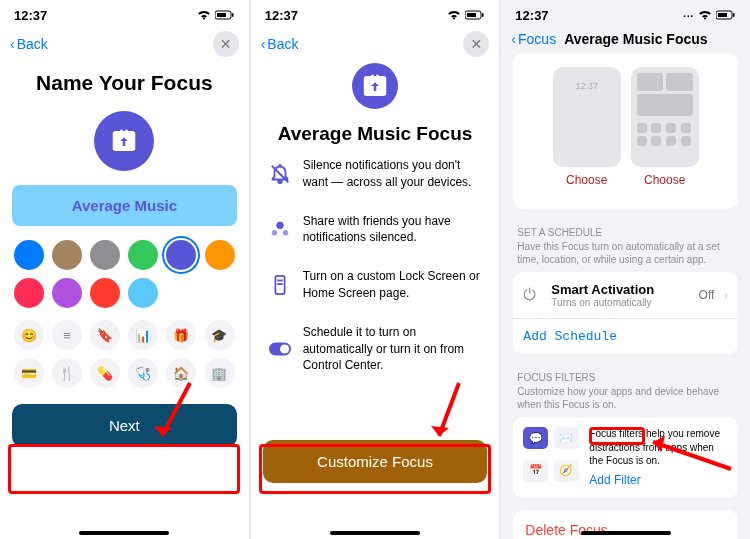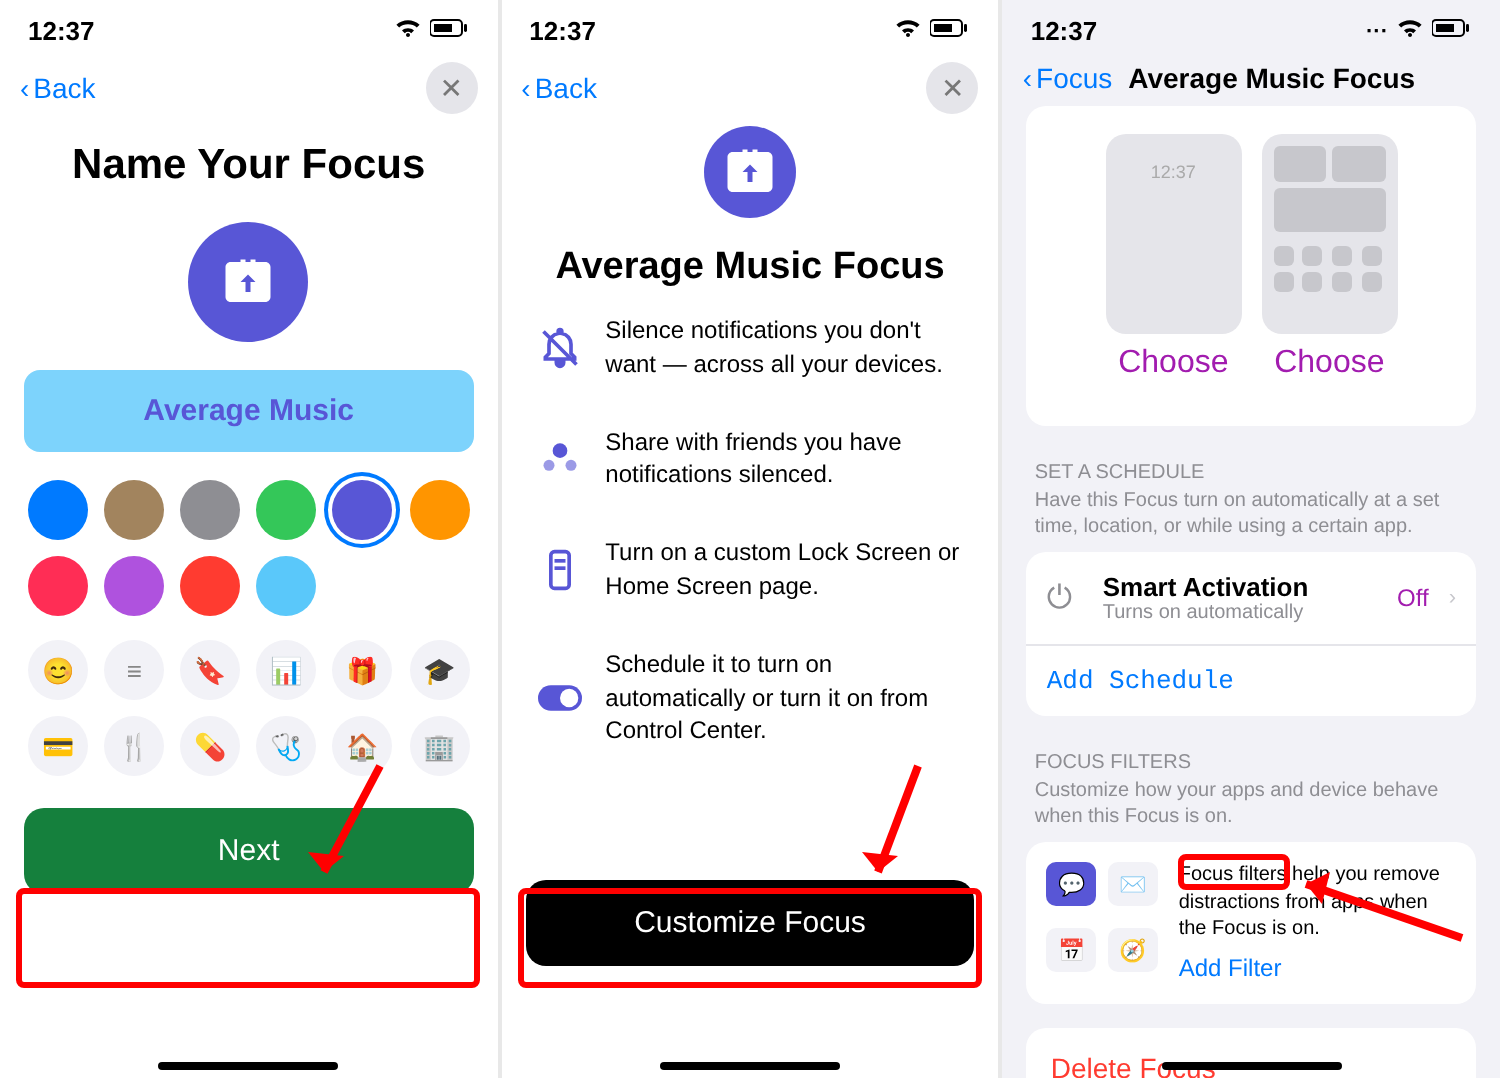--- a/index.html
+++ b/index.html
@@ -15,50 +15,50 @@
     .focus-icon { width: 60px; height: 60px; border-radius: 50%; background: #5856d6; margin: 4px auto 14px; display: flex; align-items: center; justify-content: center; }
     .focus-icon.small { width: 46px; height: 46px; margin: 0 auto 6px; }
     .focus-icon svg { width: 30px; height: 30px; fill: #fff; }
     .name-field { background: #7dd3fc; margin: 0 12px 14px; padding: 12px; text-align: center; font-size: 15px; font-weight: 600; color: #5856d6; border-radius: 8px; }
     .colors { display: grid; grid-template-columns: repeat(6, 1fr); gap: 8px; padding: 0 14px 8px; justify-items: center; }
     .color-dot { width: 30px; height: 30px; border-radius: 50%; cursor: pointer; }
     .color-dot.selected { box-shadow: 0 0 0 2px #fff, 0 0 0 4px #007aff; }
     .glyphs { display: grid; grid-template-columns: repeat(6, 1fr); gap: 8px; padding: 4px 14px; justify-items: center; }
     .glyph-dot { width: 30px; height: 30px; border-radius: 50%; background: #f2f2f7; display: flex; align-items: center; justify-content: center; font-size: 13px; color: #888; cursor: pointer; }
     .primary-btn { margin: 12px 12px; padding: 13px; border-radius: 10px; text-align: center; color: #fff; font-size: 15px; font-weight: 500; cursor: pointer; }
-    .btn-blue { background: #15803d; }
-    .btn-purple { background: #000000; margin-top: 44px; }
+    .btn-blue { background: #0c4a6e; }
+    .btn-purple { background: #a16207; margin-top: 44px; }
     .red-box { position: absolute; border: 3px solid #ff0000; border-radius: 4px; pointer-events: none; }
     .arrow { position: absolute; pointer-events: none; }
     .home-ind { position: absolute; bottom: 4px; left: 50%; transform: translateX(-50%); width: 90px; height: 4px; background: #000; border-radius: 2px; }
     .feature-list { padding: 0 16px; }
     .feature { display: flex; gap: 10px; margin-bottom: 22px; align-items: center; }
     .feature-icon { width: 26px; height: 26px; flex-shrink: 0; color: #5856d6; display: flex; align-items: center; justify-content: center; font-size: 18px; }
     .feature-text { font-size: 12px; line-height: 1.4; color: #000; }
     .nav-title { font-size: 14px; font-weight: 600; margin-left: 8px; }
     .phone3-content { overflow-y: auto; flex: 1; padding: 0 12px; font-size: 11px; }
     .preview-row { display: flex; gap: 10px; justify-content: center; margin: 4px 0 8px; }
     .preview-card { width: 68px; display: flex; flex-direction: column; align-items: center; }
     .mock-screen { width: 68px; height: 100px; background: #e5e5ea; border-radius: 10px; margin-bottom: 6px; padding: 6px; display: flex; flex-direction: column; gap: 3px; }
     .mock-time { font-size: 9px; color: #aaa; text-align: center; margin-top: 8px; }
     .mock-grid { display: grid; grid-template-columns: 1fr 1fr; gap: 3px; }
     .mock-block { background: #c7c7cc; border-radius: 3px; height: 18px; }
     .mock-block.wide { grid-column: span 2; }
     .mock-grid-home { display: grid; grid-template-columns: repeat(4, 1fr); gap: 3px; margin-top: 4px; }
     .mock-dot { width: 10px; height: 10px; background: #c7c7cc; border-radius: 3px; }
-    .choose { color: #a21caf; font-size: 16px; cursor: pointer; }
+    .choose { color: #b91c1c; font-size: 12px; cursor: pointer; }
     .section-hdr { font-size: 10px; color: #8e8e93; text-transform: uppercase; margin: 18px 4px 2px; font-weight: 500; }
     .section-sub { font-size: 10px; color: #8e8e93; margin: 0 4px 6px; line-height: 1.3; }
     .card { background: #fff; border-radius: 10px; padding: 10px; margin-bottom: 8px; }
     .card-row { display: flex; align-items: center; gap: 10px; }
     .card-icon { width: 18px; color: #8e8e93; font-size: 16px; }
     .card-txt { flex: 1; }
     .card-title { font-size: 13px; color: #000; font-weight: bold; }
     .card-sub { font-size: 10px; color: #8e8e93; }
-    .card-val { font-size: 12px; color: #a21caf; }
+    .card-val { font-size: 12px; color: #737373; }
     .card-link { color: #007aff; font-size: 13px; padding: 10px; cursor: pointer; font-family: Liberation Mono, monospace; }
     .filter-card { background: #fff; border-radius: 10px; padding: 10px; display: flex; gap: 10px; }
     .filter-icons { display: grid; grid-template-columns: 1fr 1fr; gap: 5px; width: 56px; }
     .filter-ic { width: 25px; height: 22px; border-radius: 5px; background: #f2f2f7; display: flex; align-items: center; justify-content: center; font-size: 11px; }
     .filter-ic.active { background: #5856d6; color: #fff; }
     .filter-txt { flex: 1; font-size: 10px; color: #000; line-height: 1.35; }
     .add-filter { color: #007aff; font-size: 12px; margin-top: 4px; display: inline-block; cursor: pointer; }
     .delete-card { background: #fff; border-radius: 10px; padding: 12px; color: #ff3b30; font-size: 14px; margin-top: 12px; cursor: pointer; }
   </style>
 </head>

